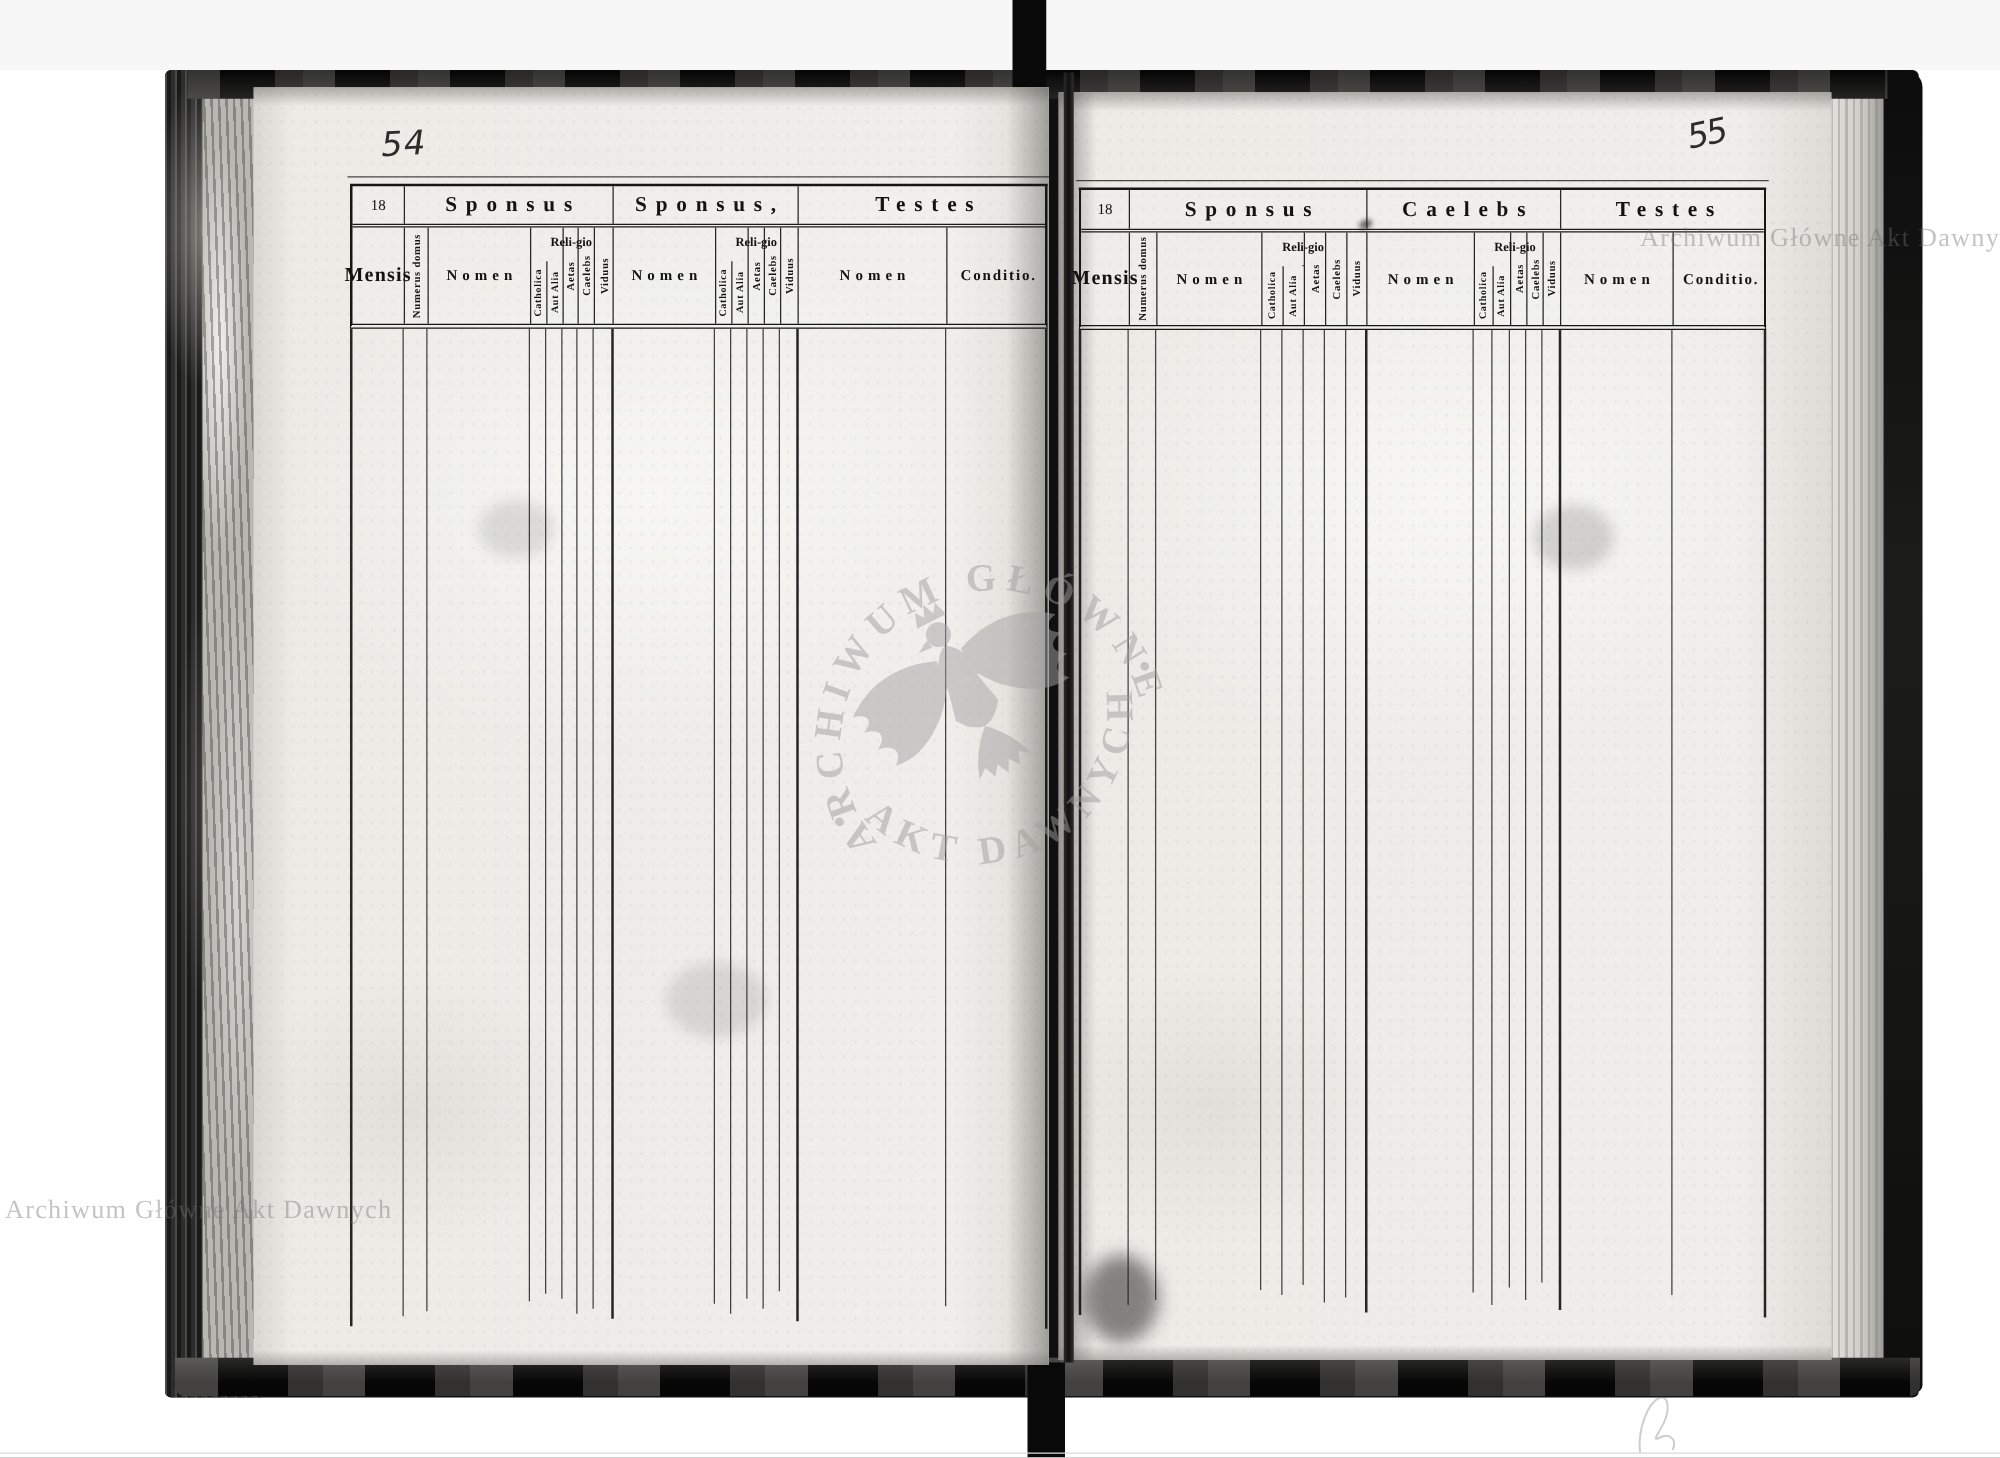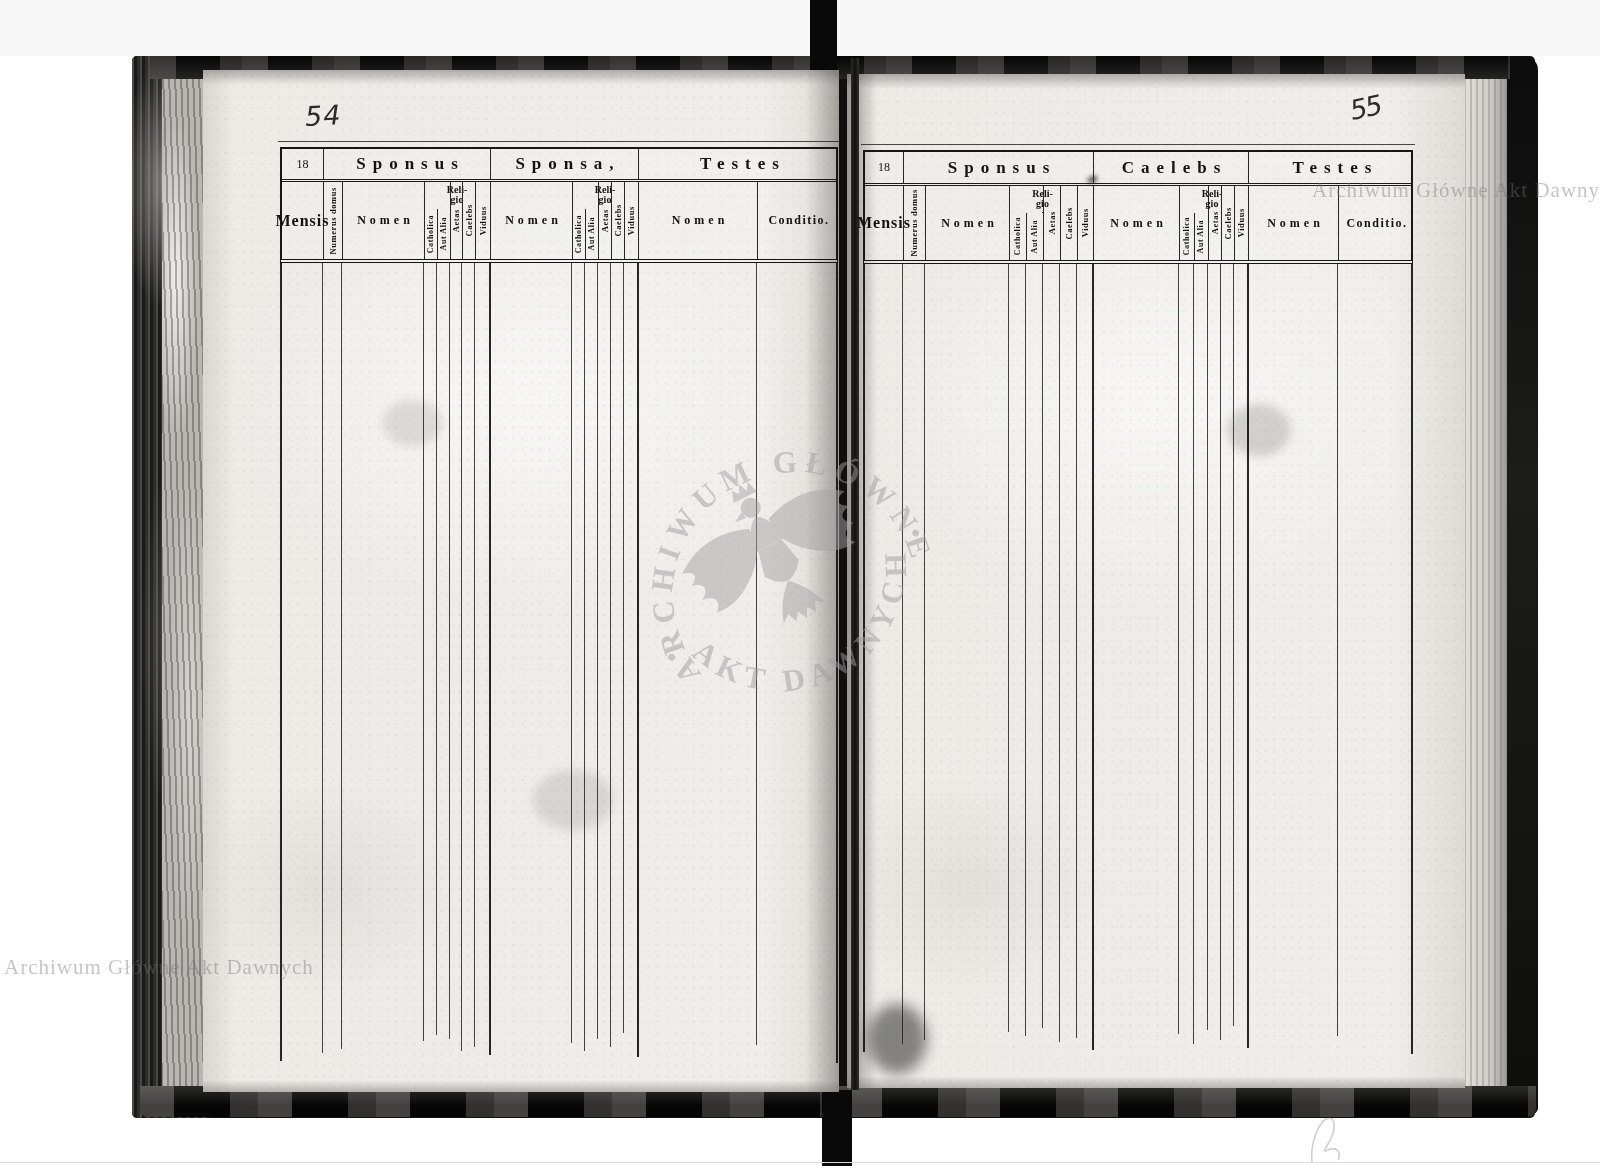--- a/index.html
+++ b/index.html
@@ -71,21 +71,21 @@
         box-sizing:border-box;color:#131311;overflow:visible;}
   .cell:last-child{border-right:none;}
   .group-label{font-weight:700;font-size:17px;letter-spacing:7px;text-indent:7px;white-space:nowrap;}
   .year-label{font-weight:400;font-size:12px;}
   .h-label{font-weight:700;font-size:12px;letter-spacing:4px;text-indent:4px;white-space:nowrap;}
   .cond-label{font-weight:700;font-size:12px;letter-spacing:1.5px;}
   .mensis-label{font-weight:700;font-size:16px;letter-spacing:1px;}
   .v-label{writing-mode:vertical-rl;transform:rotate(180deg);font-weight:700;font-size:8.5px;
         letter-spacing:.6px;white-space:nowrap;line-height:1;}
   .religio-cell{flex-direction:column;align-items:stretch;justify-content:flex-start;padding:0;}
-  .religio-top{height:26px;border-bottom:1px solid #262624;display:flex;flex-direction:column;
+  .religio-top{height:26px;border-bottom:1px solid #262624;display:flex;flex-direction:row;
         align-items:center;justify-content:center;font-weight:700;font-size:10px;line-height:10px;margin-left:32px;}
   .religio-bottom{flex:1;display:flex;}
   .religio-bottom .sub{flex:1;display:flex;align-items:center;justify-content:center;border-right:1px solid #262624;}
   .religio-bottom .sub:last-child{border-right:none;}
   .religio-bottom .v-label{font-size:8px;}
   .tbody{position:relative;}
   .vl{position:absolute;top:0;width:1px;background:rgba(28,28,26,.82);}
   .vl.thick{width:2px;background:rgba(16,16,14,.9);}
   
   .t-left .hrow1{grid-template-columns:42px 167px 148px 201px;height:30px;}
@@ -142,21 +142,21 @@
     <div class="topline"></div>
     <div class="thead">
       <div class="hrow hrow1">
         <div class="cell">
             <span class="year-label">18</span>
           </div>
         <div class="cell">
             <span class="group-label">Sponsus</span>
           </div>
         <div class="cell">
-            <span class="group-label">Sponsa,</span>
+            <span class="group-label">Sponsus,</span>
           </div>
         <div class="cell">
             <span class="group-label">Testes</span>
           </div>
       </div>
       <div class="hrow hrow2">
         <div class="cell">
             <span class="mensis-label">Mensis</span>
           </div>
         <div class="cell">

